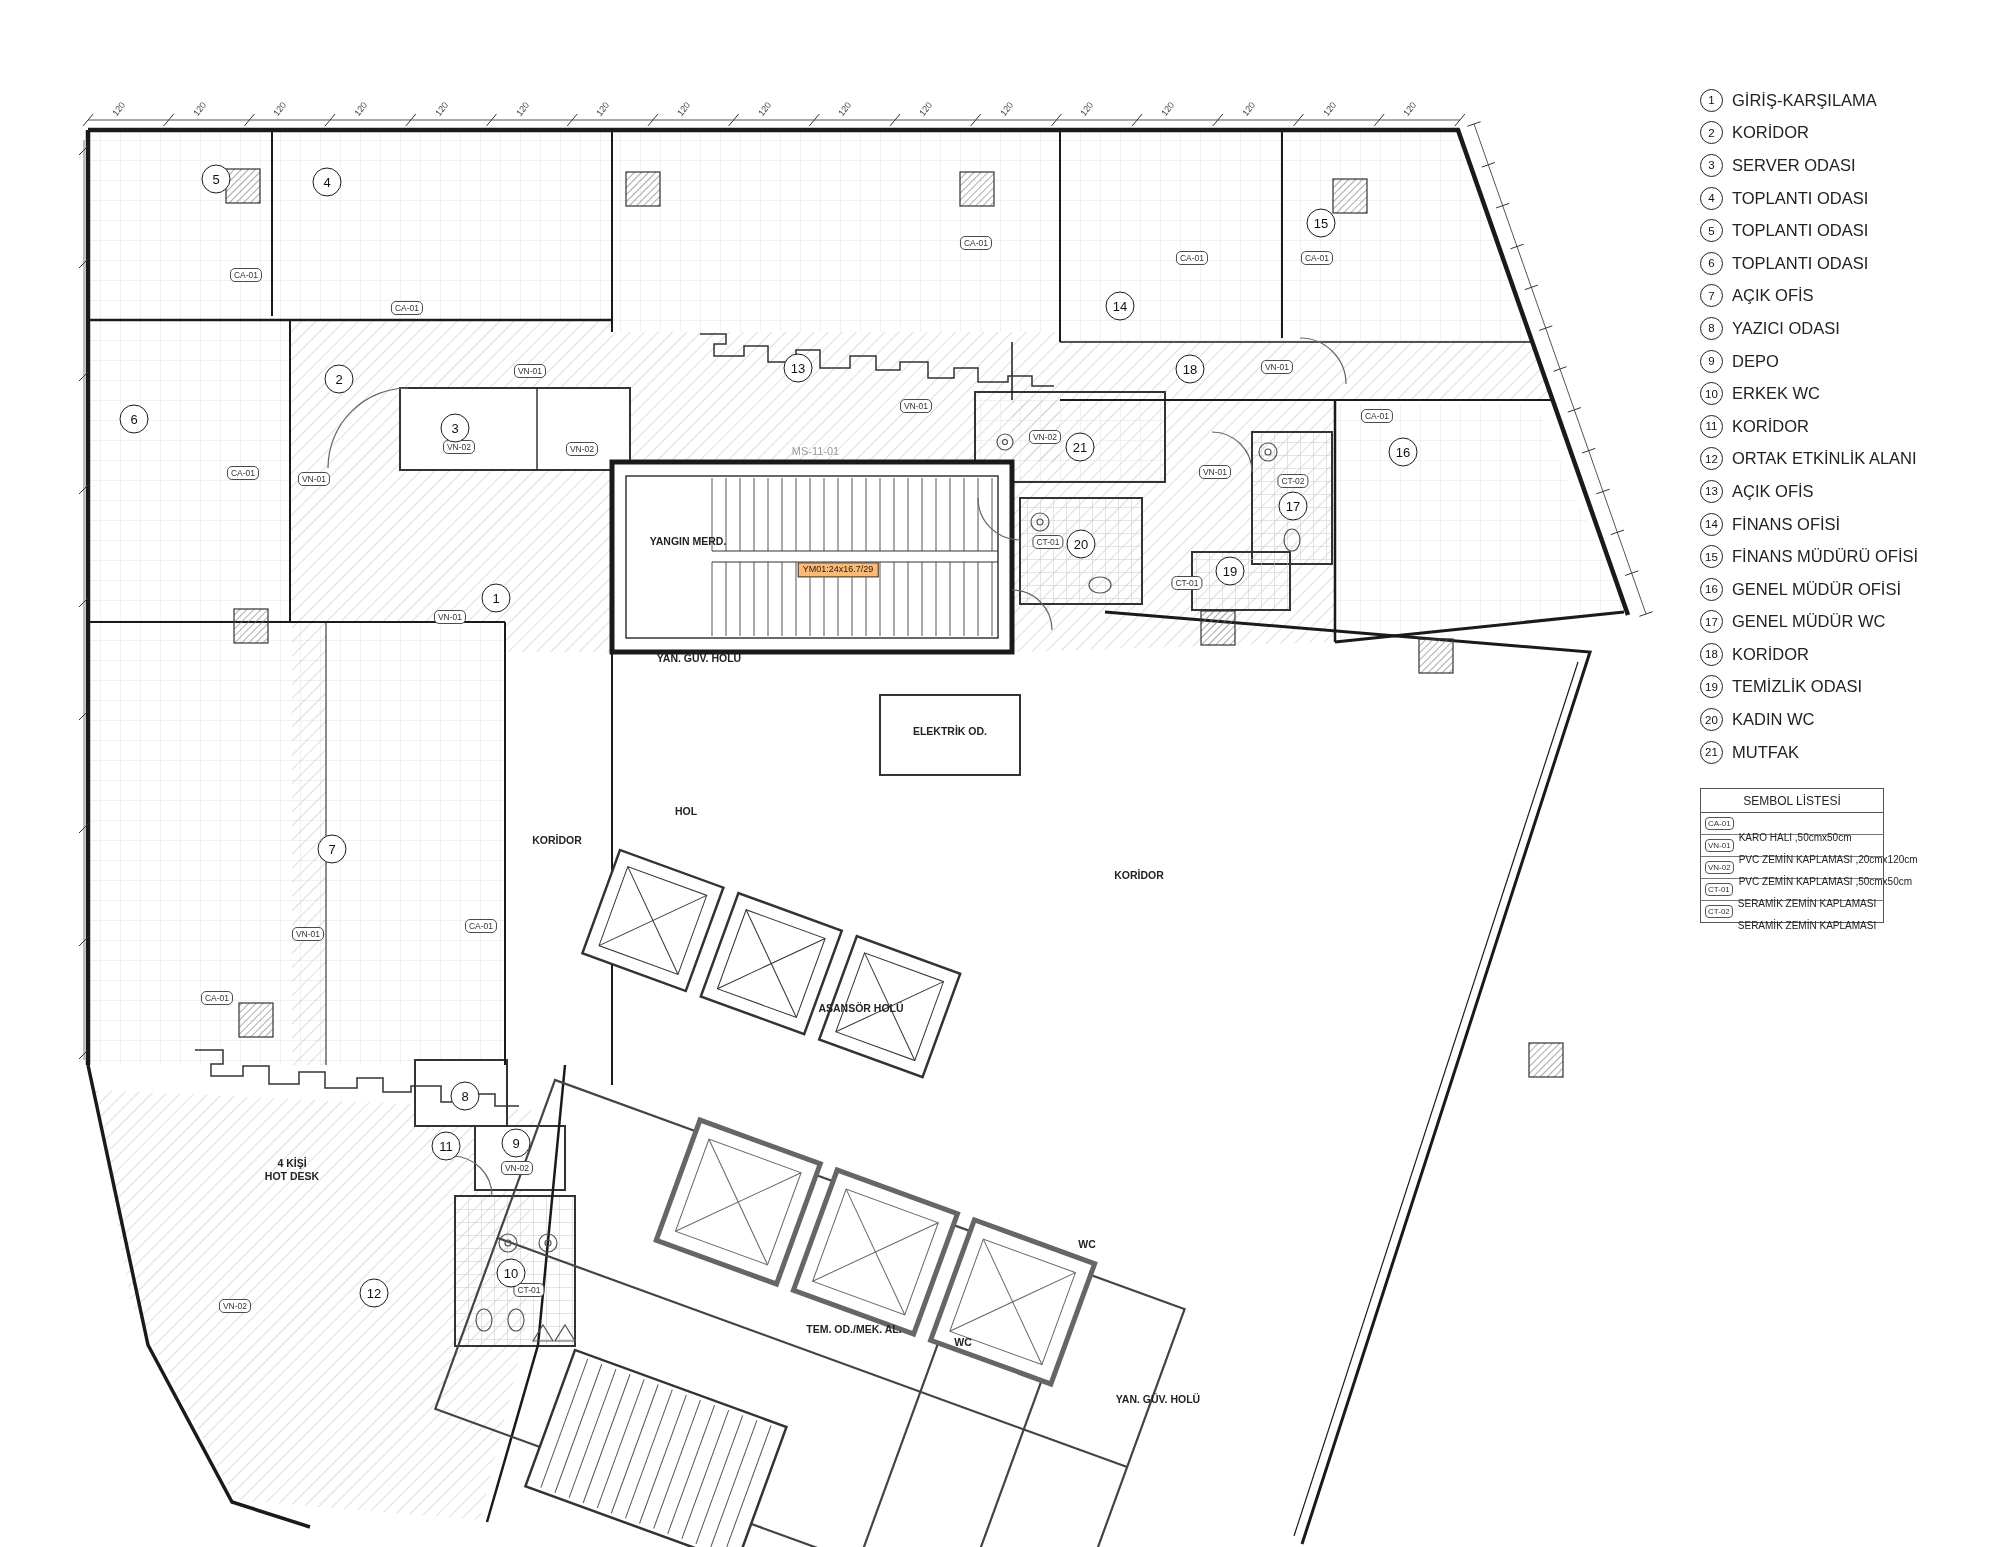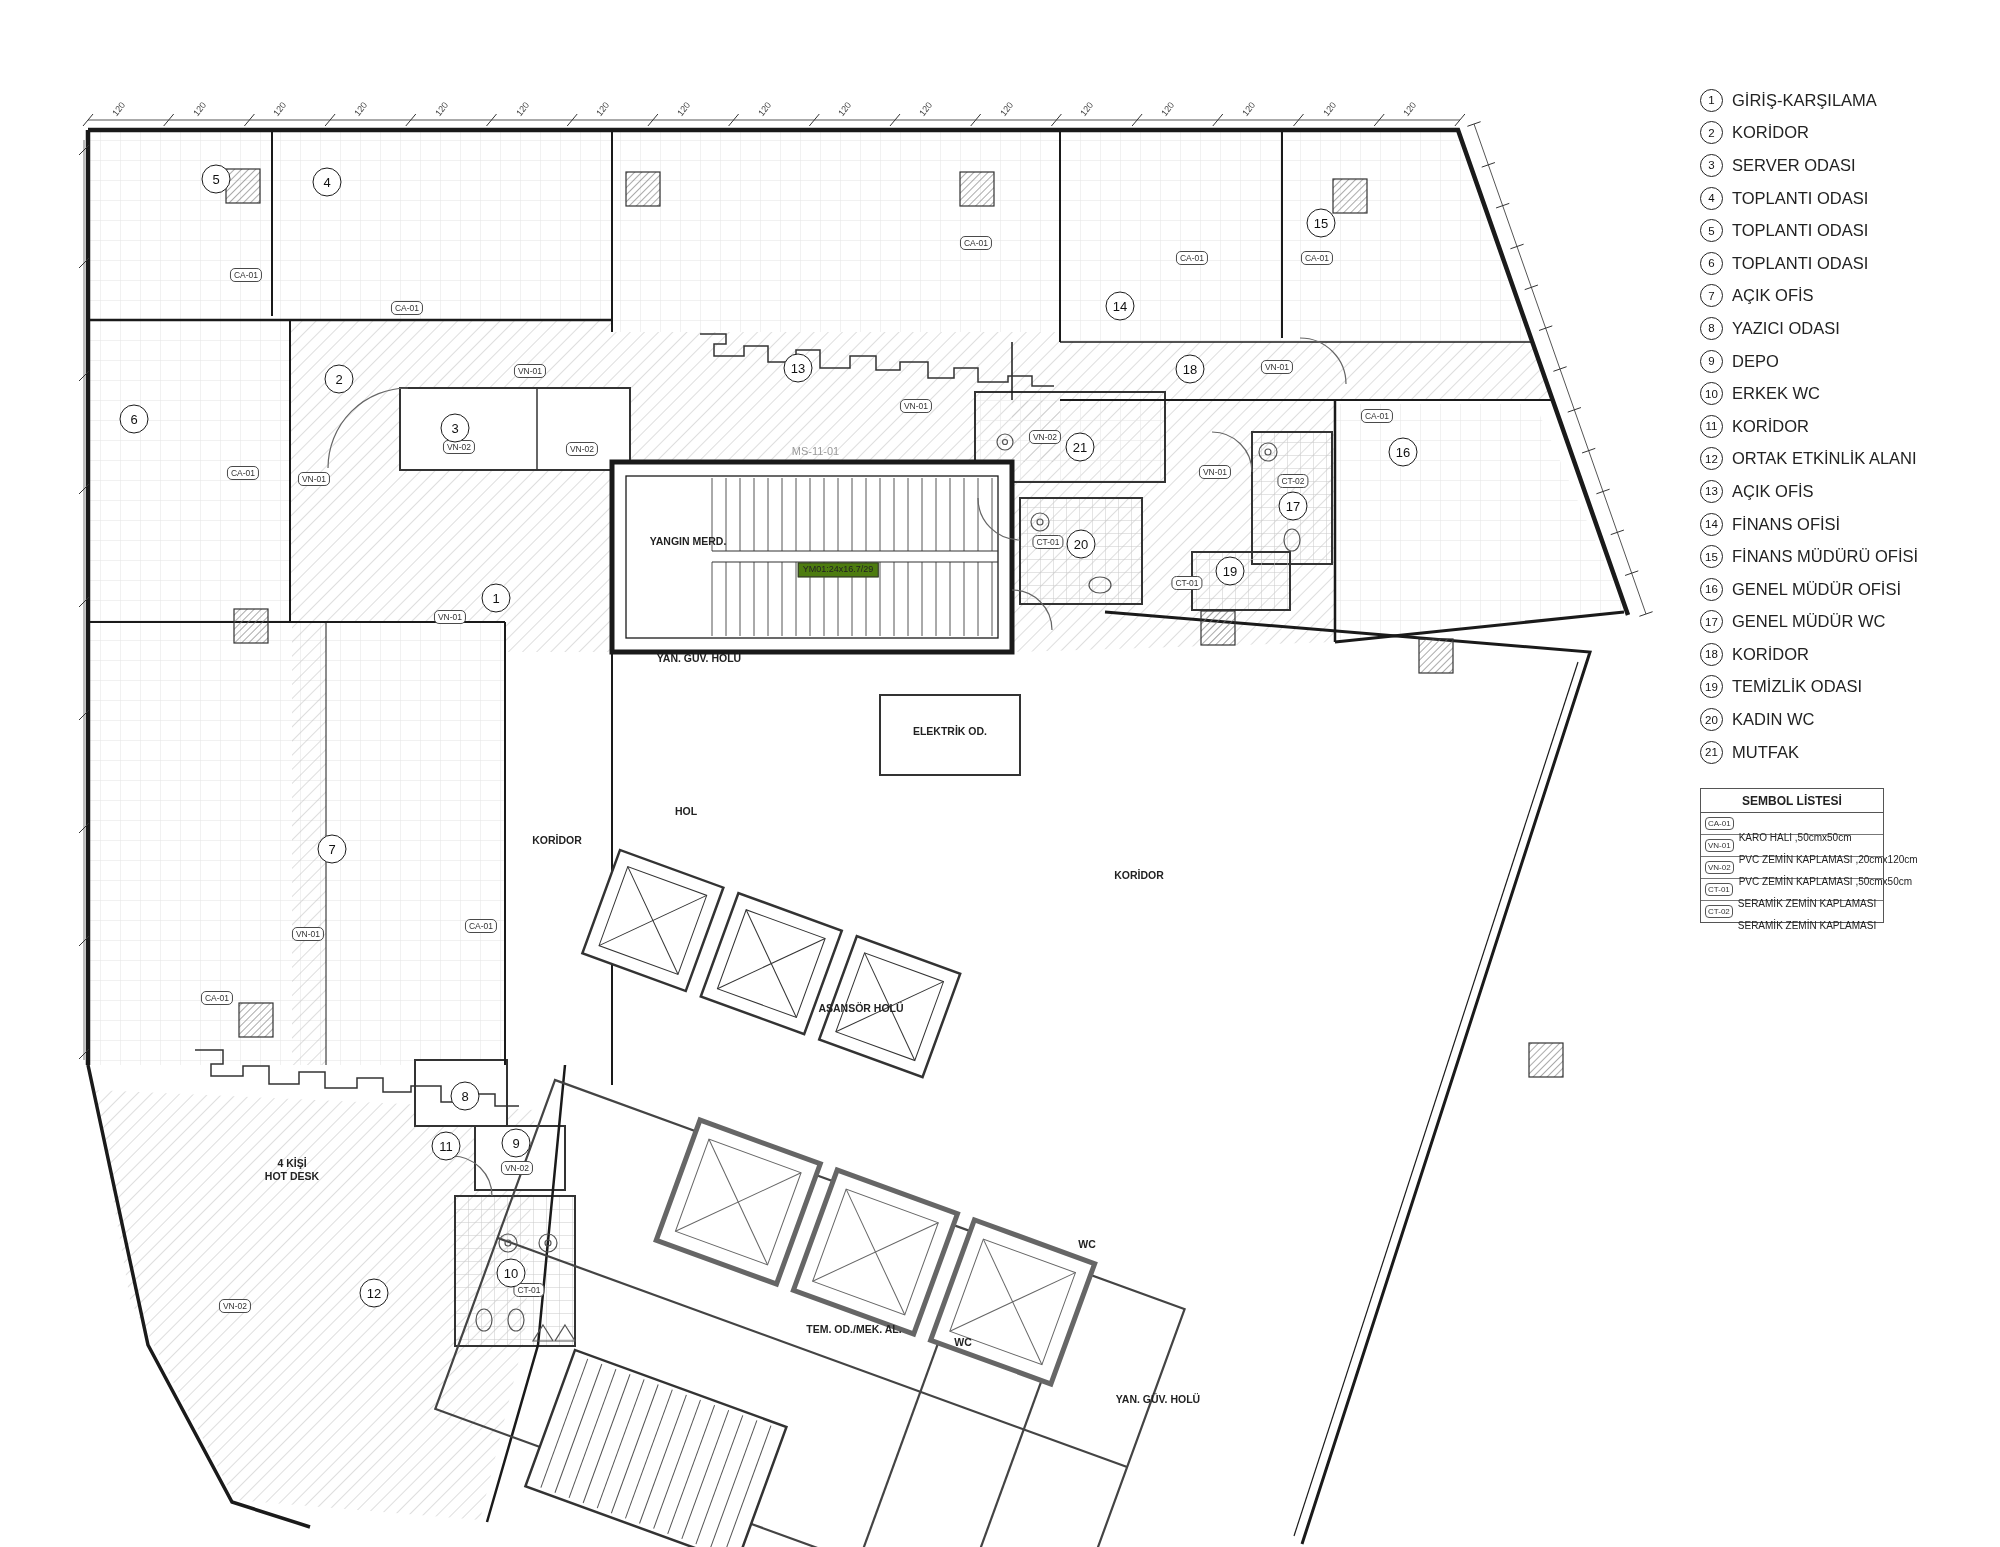--- a/index.html
+++ b/index.html
@@ -11,38 +11,38 @@
   .layer{position:absolute;left:0;top:0;width:2000px;height:1547px;pointer-events:none;}
 
   .marker{position:absolute;transform:translate(-50%,-50%);width:27px;height:27px;
           border:1.6px solid #1a1a1a;border-radius:50%;background:#fff;
           display:flex;align-items:center;justify-content:center;
           font-size:13px;color:#111;line-height:1;}
   .tag{position:absolute;transform:translate(-50%,-50%);border:1px solid #4a4a4a;border-radius:5px;
        background:#fff;font-size:8.5px;line-height:12px;padding:0 3px;color:#333;white-space:nowrap;}
   .rlabel{position:absolute;transform:translate(-50%,-50%);font-size:10.5px;font-weight:bold;color:#222;
           text-align:center;white-space:pre-line;line-height:1.25;}
-  .rlabel.boxed{border:1px solid #333;background:#4d7c0f;font-weight:normal;font-size:9px;padding:1px 4px;}
+  .rlabel.boxed{border:1px solid #333;background:#fdba74;font-weight:normal;font-size:9px;padding:1px 4px;}
   .rlabel.gray{color:#9a9a9a;font-weight:normal;font-size:11px;padding-left:15px;}
   .dimlabel{position:absolute;font-size:9px;color:#444;transform:rotate(-52deg);transform-origin:left bottom;}
 
   
   .panel{position:absolute;left:1700px;top:50px;width:290px;}
   .panel h1{margin:0;font-size:27px;font-weight:normal;color:#3a3a3a;line-height:1.22;letter-spacing:.4px;}
   .subblock{margin-top:26px;}
   .subblock div{font-size:16px;color:#333;line-height:22px;}
   .legend{margin-top:34px;}
   .legend-item{display:flex;align-items:center;gap:9px;height:32.6px;}
   .lnum{flex:0 0 auto;width:21px;height:21px;border:1.3px solid #222;border-radius:50%;
         display:flex;align-items:center;justify-content:center;font-size:11.5px;color:#111;}
   .ltext{font-size:16.5px;color:#222;white-space:nowrap;}
 
   .symbol-table{margin-top:20px;width:182px;border:1px solid #555;}
   .st-header{height:23px;display:flex;align-items:center;justify-content:center;
-             font-size:12px;font-weight:bold;color:#222;border-bottom:1px solid #555;}
+             font-size:12px;font-weight:normal;color:#222;border-bottom:1px solid #555;}
   .st-row{display:flex;align-items:center;height:21px;border-top:1px solid #777;}
   .st-row:first-child{border-top:none;}
   .st-code{flex:0 0 auto;border:1px solid #555;border-radius:4px;font-size:8px;line-height:11px;
            padding:0 2px;margin:0 5px 0 4px;color:#333;}
   .st-desc{font-size:10px;color:#222;white-space:nowrap;margin-top:28px;}
 </style>
 </head>
 <body>
 
 <div class="canvas">

